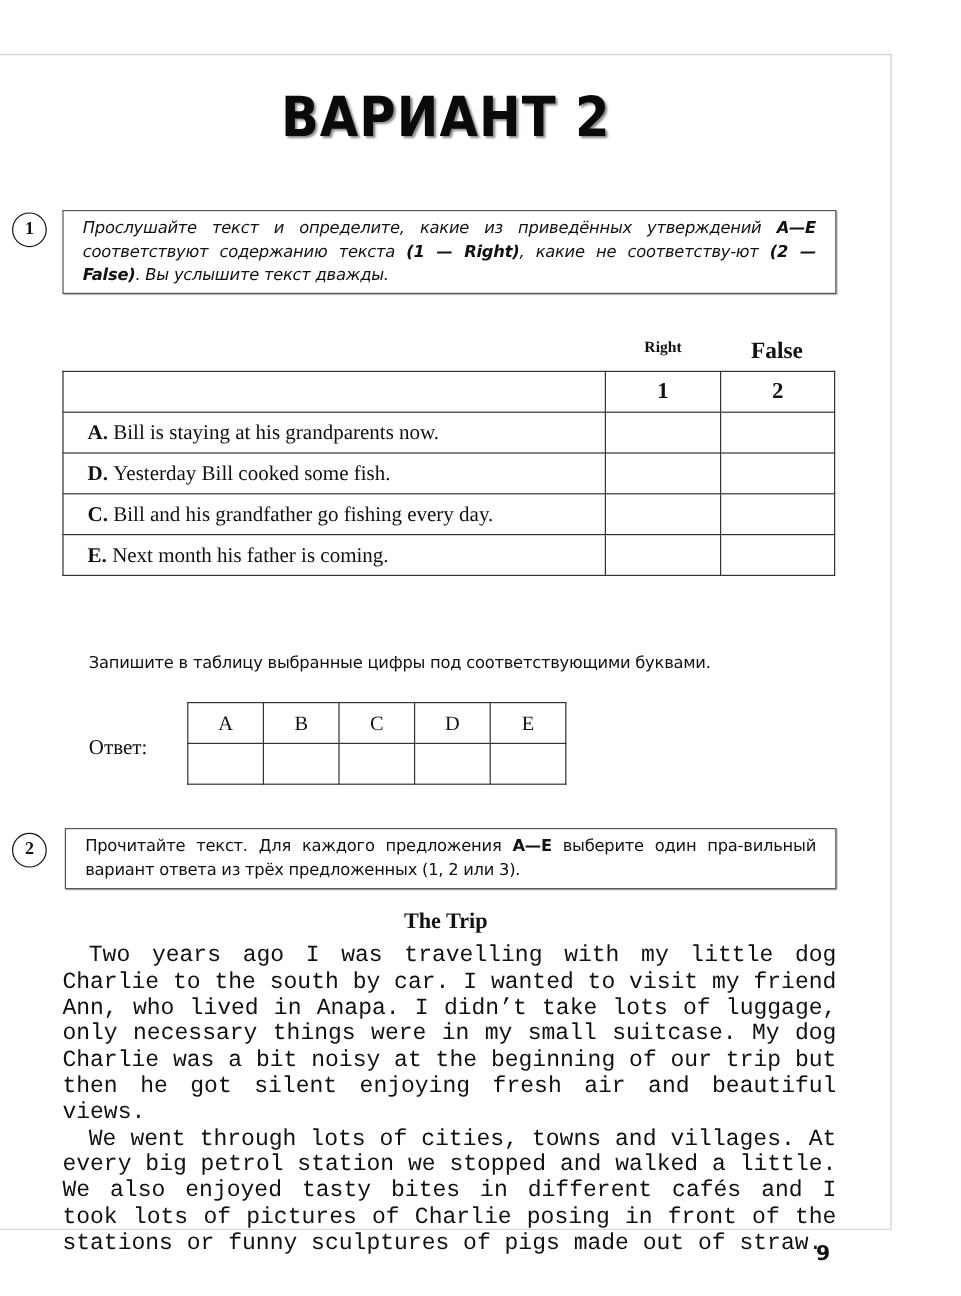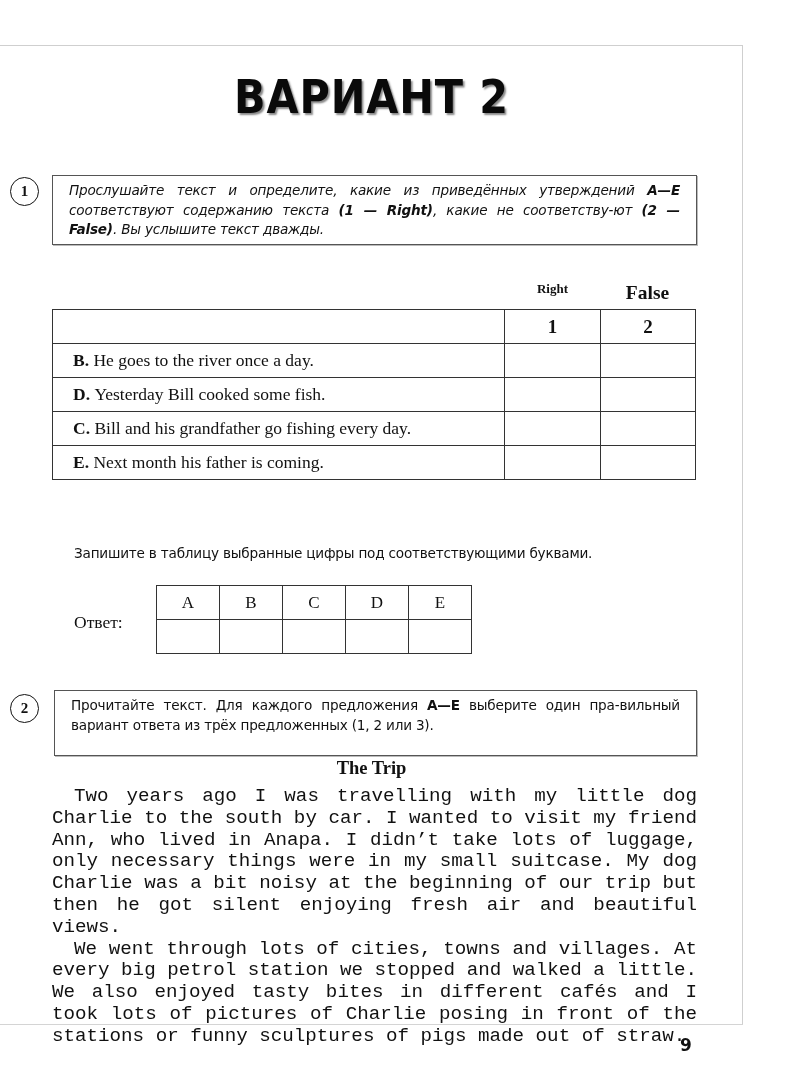--- a/index.html
+++ b/index.html
@@ -161,21 +161,21 @@
 <div class="col-head" style="left:600px; top:282px; width:95px; font-size:19.5px;">False</div>
 
 <table class="tf">
   <tbody>
       <tr>
     <td class="stmt"></td>
     <td class="ans">1</td>
     <td class="ans2">2</td>
   </tr>
   <tr>
-    <td class="stmt"><b>B.</b>&nbsp;<span>He goes to the river once a day.</span></td>
+    <td class="stmt"><b>A.</b>&nbsp;<span>Bill is staying at his grandparents now.</span></td>
     <td class="ans"></td>
     <td class="ans2"></td>
   </tr>
   <tr>
     <td class="stmt"><b>D.</b>&nbsp;<span>Yesterday Bill cooked some fish.</span></td>
     <td class="ans"></td>
     <td class="ans2"></td>
   </tr>
   <tr>
     <td class="stmt"><b>C.</b>&nbsp;<span>Bill and his grandfather go fishing every day.</span></td>
@@ -206,21 +206,21 @@
     <td></td>
     <td></td>
     <td></td>
     <td></td>
     <td></td>
   </tr>
 </tbody>
   </table>
 
 <div class="task-num" style="left:10px; top:694px;">2</div>
-<div class="instr-box" style="left:54px; top:690px; width:643px; height:66px;">
+<div class="instr-box" style="left:54px; top:690px; width:643px; height:51px;">
   <span>Прочитайте текст. Для каждого предложения </span><b>A—E</b><span> выберите один пра-вильный вариант ответа из трёх предложенных (1, 2 или 3).</span>
 </div>
 
 <div class="story-title">The Trip</div>
 
 <div class="story">
   <p>Two years ago I was travelling with my little dog Charlie to the south by car. I wanted to visit my friend Ann, who lived in Anapa. I didn’t take lots of luggage, only necessary things were in my small suitcase. My dog Charlie was a bit noisy at the beginning of our trip but then he got silent enjoying fresh air and beautiful views.</p>
   <p>We went through lots of cities, towns and villages. At every big petrol station we stopped and walked a little. We also enjoyed tasty bites in different cafés and I took lots of pictures of Charlie posing in front of the stations or funny sculptures of pigs made out of straw.</p>
 </div>
 

